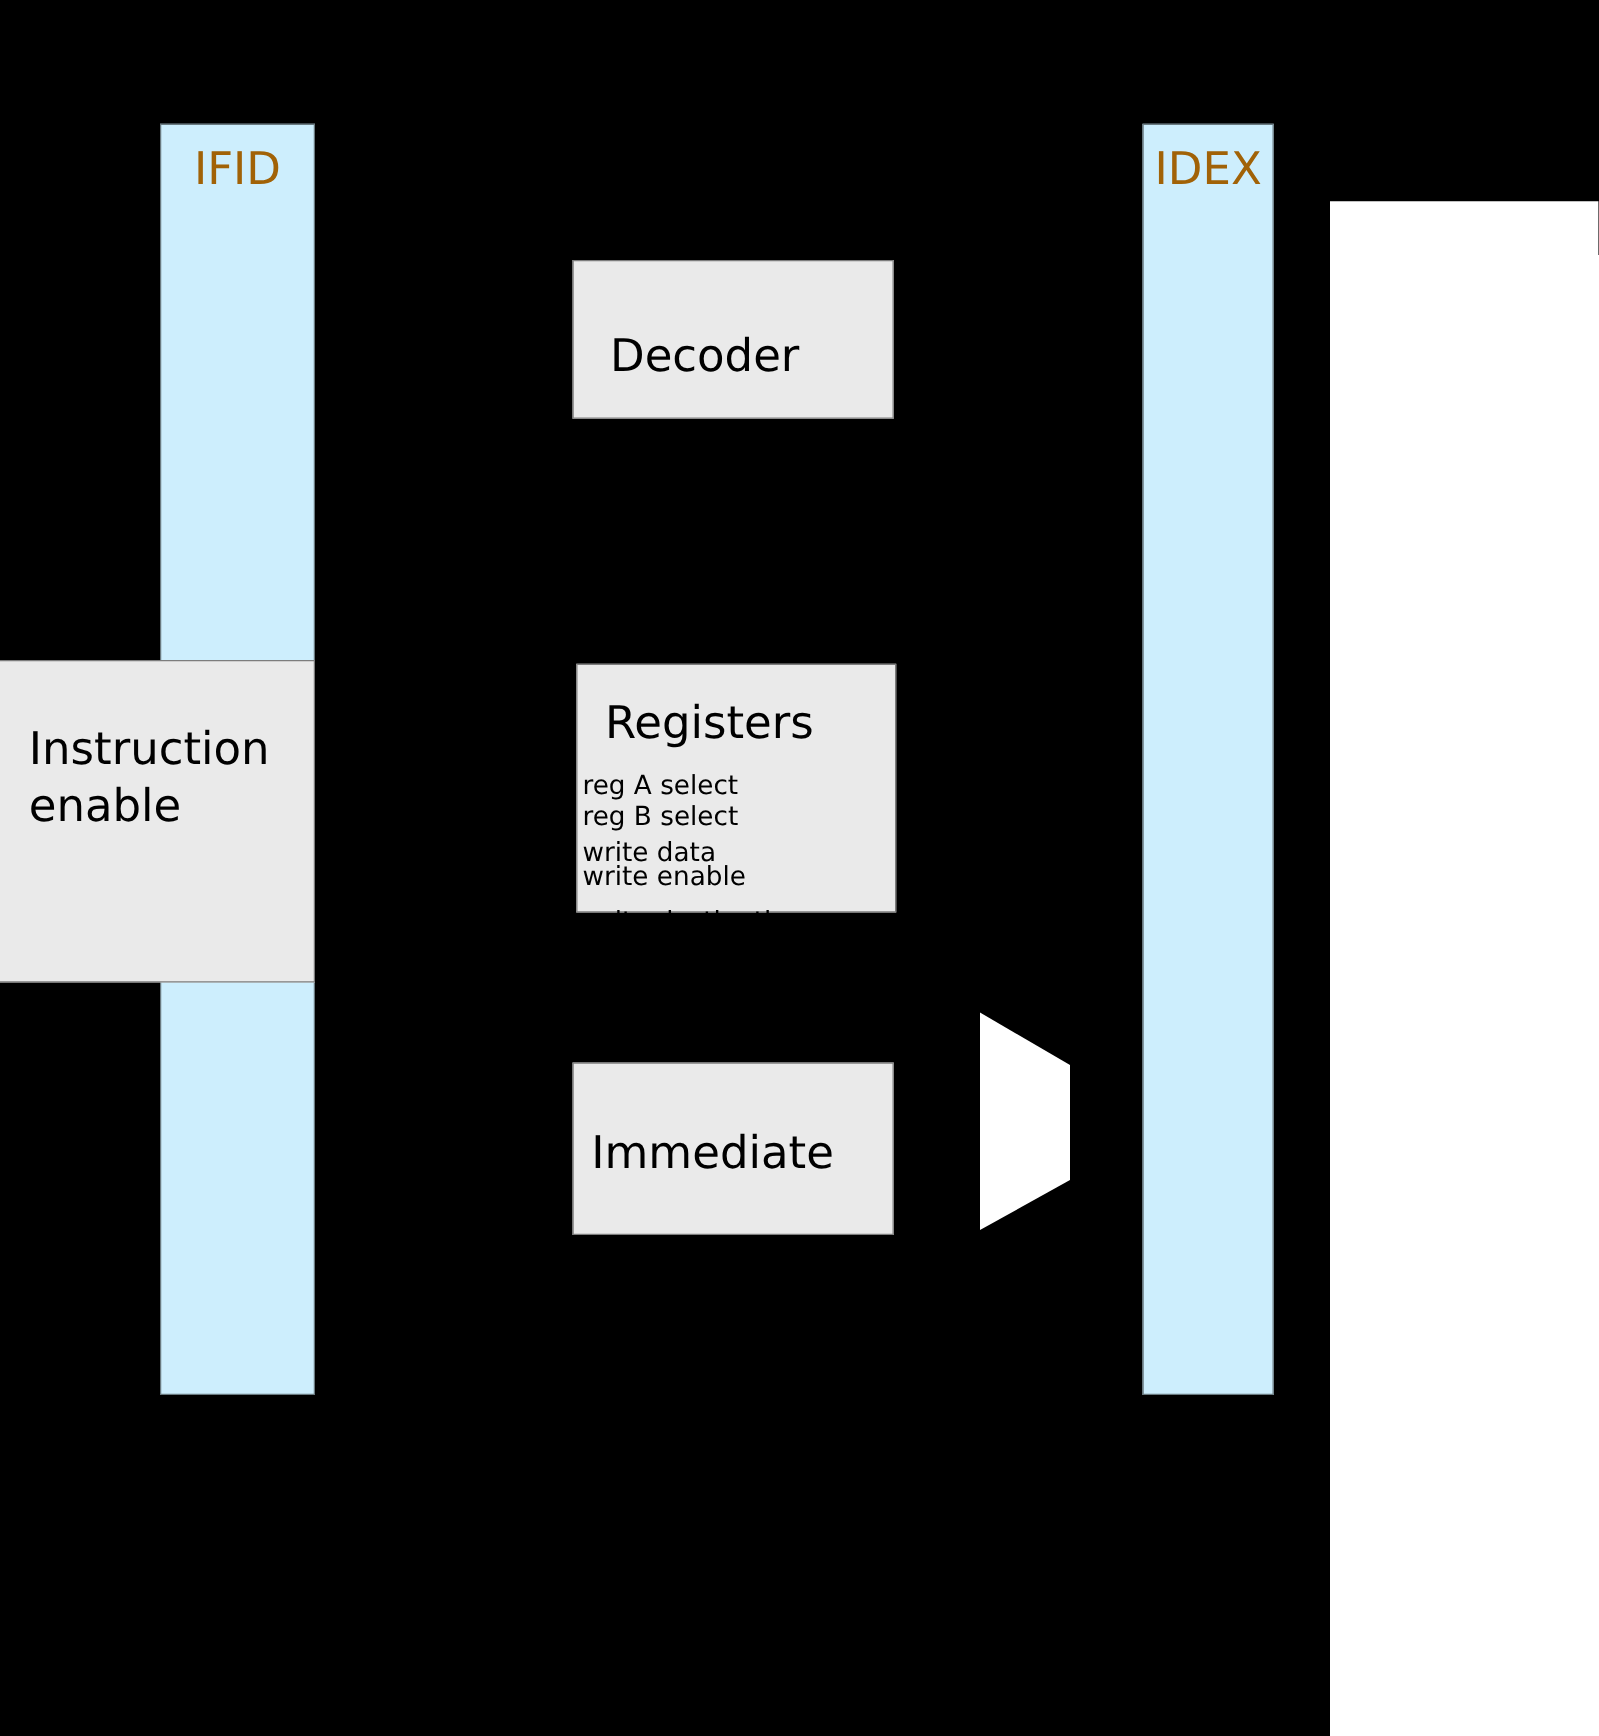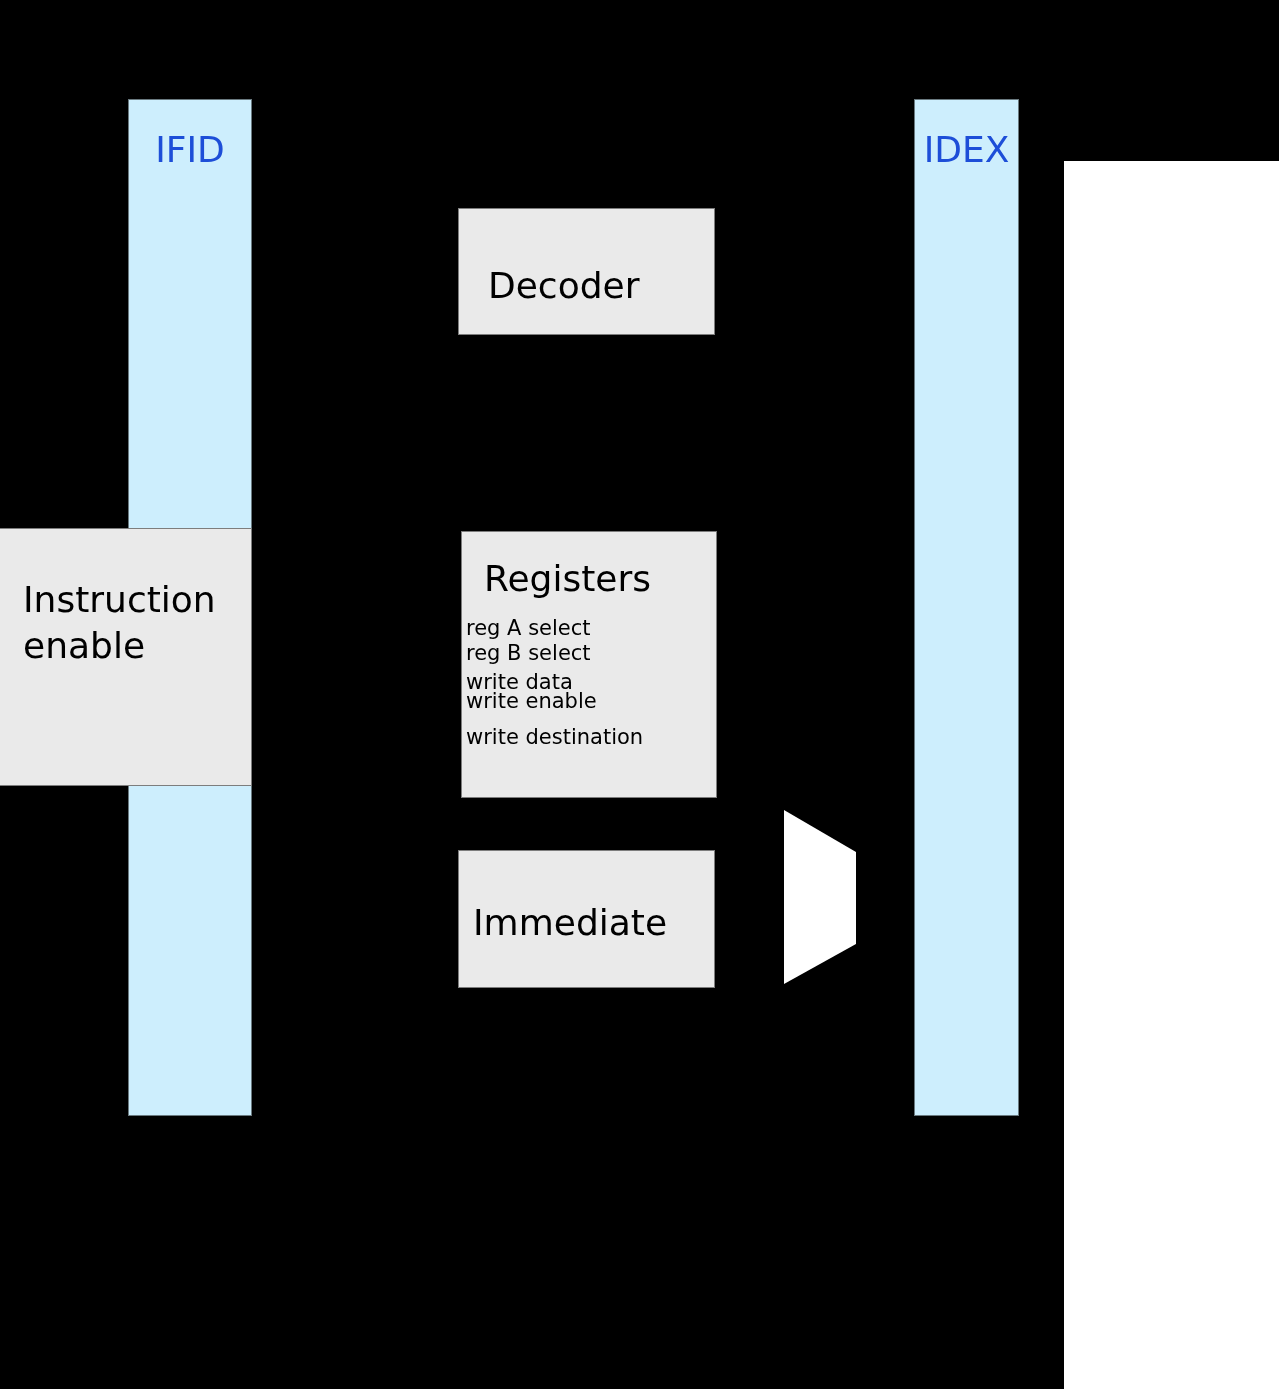--- a/index.html
+++ b/index.html
@@ -20,26 +20,26 @@
     background: #ffffff;
   }
   .pipe-reg {
     position: absolute;
     background: #cdeefd;
     border: 1px solid #6a7a80;
     box-sizing: border-box;
   }
   .pipe-reg .pipe-label {
     position: absolute;
-    top: 32px;
+    top: 18px;
     left: 0;
     width: 100%;
     text-align: center;
     font-size: 36px;
-    color: #1d4ed8;
+    color: #a16207;
     line-height: 1;
   }
   .unit-box {
     position: absolute;
     background: #eaeaea;
     border: 1px solid #7d7d7d;
     box-sizing: border-box;
   }
   .unit-title {
     position: absolute;
@@ -81,21 +81,21 @@
   </div>
 
   <div class="unit-box" style="left:458px; top:208px; width:257px; height:127px;">
     <div class="unit-title" style="left:29px; top:39px;">Decoder</div>
   </div>
 
   <div class="unit-box" style="left:-4px; top:528px; width:256px; height:258px;">
     <div class="unit-title two-line" style="left:26px; top:28px; width:215px;">Instruction enable</div>
   </div>
 
-  <div class="unit-box" style="left:461px; top:531px; width:256px; height:267px;">
+  <div class="unit-box" style="left:461px; top:531px; width:256px; height:199px;">
     <div class="unit-title" style="left:22px; top:9px;">Registers</div>
 
     <div class="port-label" style="left:4px; top:86px;">reg A select</div>
     <div class="port-label" style="left:4px; top:111px;">reg B select</div>
     <div class="port-label" style="left:4px; top:140px;text-align:center;">write data</div>
     <div class="port-label" style="left:4px; top:159px;">write enable</div>
     <div class="port-label" style="left:4px; top:195px;">write destination</div>
   </div>
 
   <div class="unit-box" style="left:458px; top:850px; width:257px; height:138px;">

